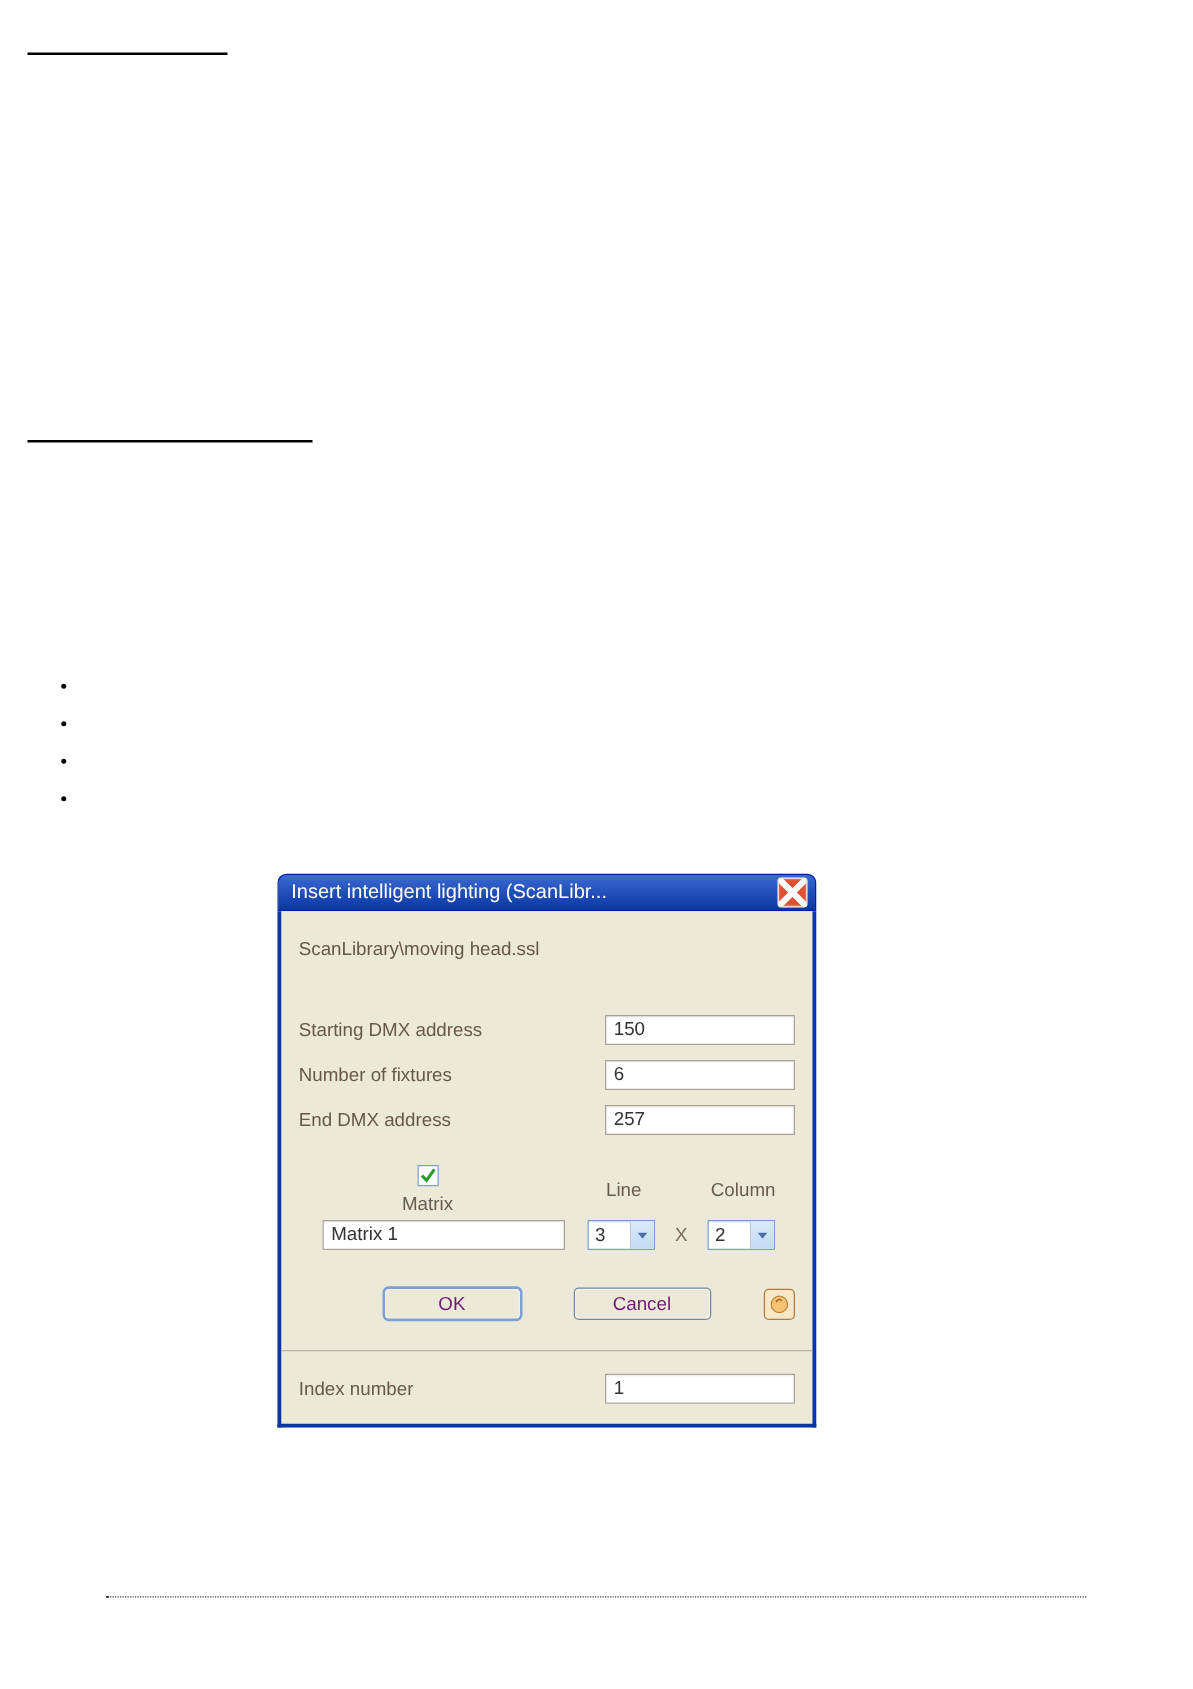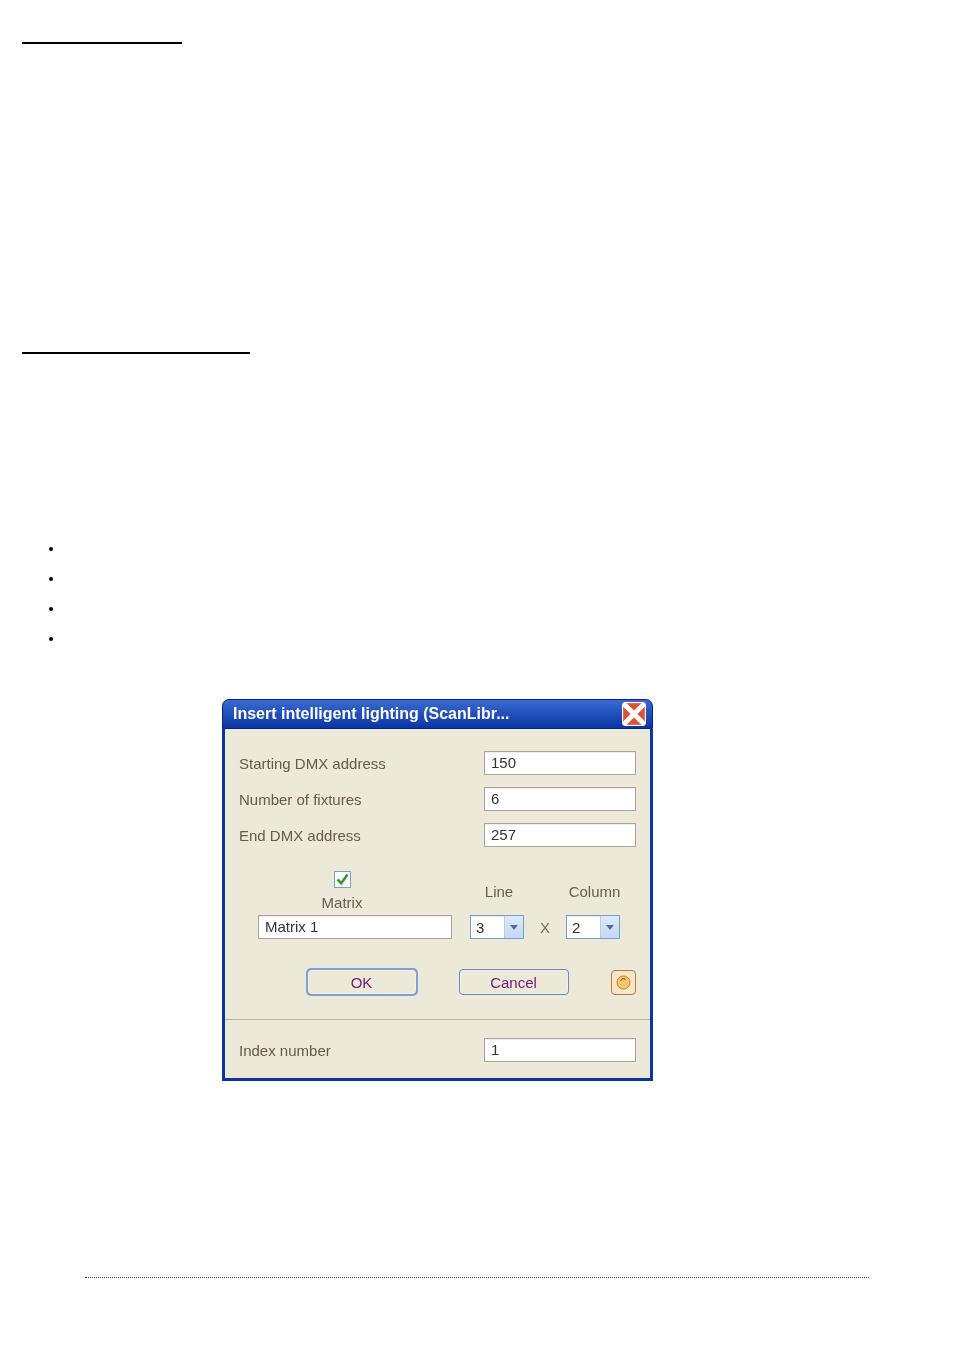--- a/index.html
+++ b/index.html
@@ -64,21 +64,21 @@
     border-top-left-radius: 7px;
     border-top-right-radius: 7px;
     height: 30px;
     display: flex;
     align-items: center;
     padding: 0 6px 0 10px;
     box-sizing: border-box;
   }
   .titlebar .title {
     color: #fff;
-    font-weight: bold;
+    font-weight: normal;
     font-size: 16px;
     flex: 1;
     white-space: nowrap;
     overflow: hidden;
   }
   .close-btn {
     width: 22px;
     height: 22px;
     background: #e05030;
     border: 1px solid #fff;
@@ -278,20 +278,21 @@
     <div class="title">Insert intelligent lighting (ScanLibr...</div>
     <div class="close-btn">
       <svg viewBox="0 0 10 10">
           <path d="M1 1 L9 9 M9 1 L1 9" stroke="#fff" stroke-width="2.2" stroke-linecap="round"></path>
         </svg>
     </div>
   </div>
 
   <div class="body">
 
+    <div class="file-path">ScanLibrary\moving head.ssl</div>
 
     <div class="field-row">
       <div class="lbl">Starting DMX address</div>
       <div class="inp">150</div>
     </div>
 
     <div class="field-row">
       <div class="lbl">Number of fixtures</div>
       <div class="inp">6</div>
     </div>

